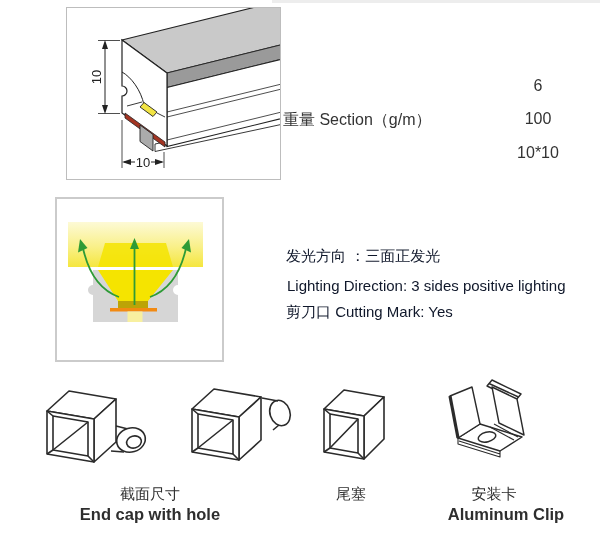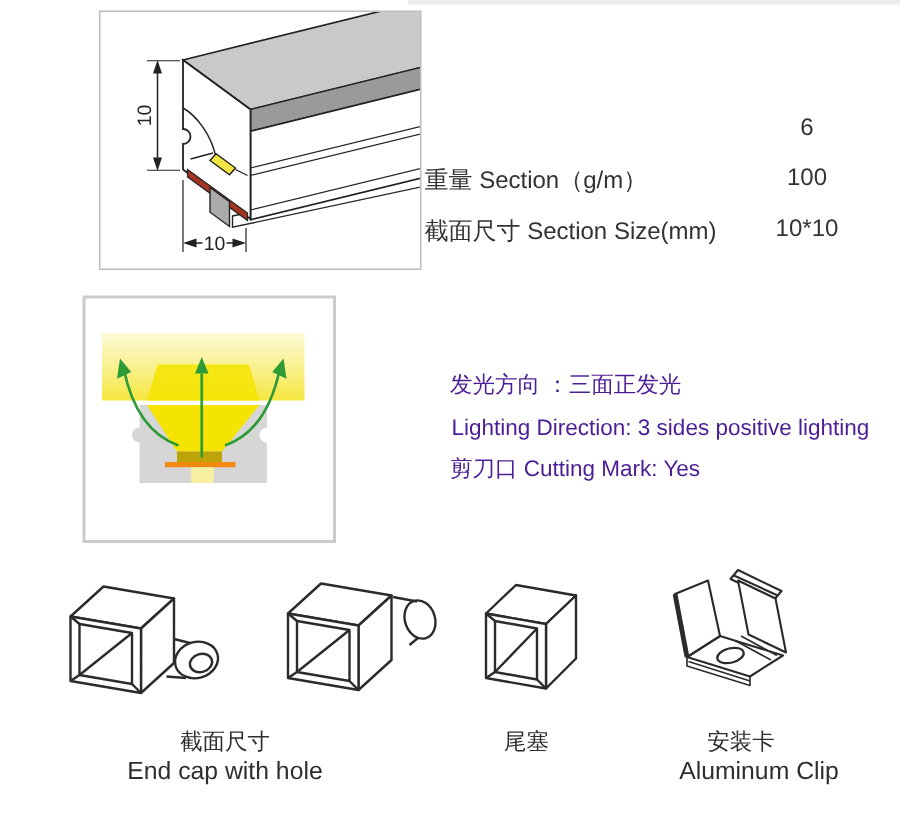--- a/index.html
+++ b/index.html
@@ -4,24 +4,24 @@
 <style>
   html,body{margin:0;padding:0;background:#fff;}
   .canvas{position:relative;width:600px;height:550px;background:#ffffff;overflow:hidden;
           font-family:"Liberation Sans","DejaVu Sans",sans-serif;color:#333;}
   .abs{position:absolute;}
   #top-strip{left:272px;top:0;width:328px;height:3px;background:#ededed;}
   #profile-box{left:33px;top:7px;width:213px;height:171px;border:1px solid #bdbdbd;overflow:hidden;background:#fff;margin-left:33px;}
   #lighting-box{left:55px;top:197px;width:165px;height:161px;border:2px solid #cbcbcb;overflow:hidden;background:#fff;}
   .spec-row-label{font-size:16px;color:#333;white-space:nowrap;}
   .spec-row-value{width:84px;text-align:center;font-size:16px;color:#333;}
-  .light-line{font-size:15px;color:#4c1d95;white-space:nowrap;margin-left:14px;}
+  .light-line{font-size:15px;color:#0f172a;white-space:nowrap;}
   .acc-label{width:180px;text-align:center;}
   .acc-cn{font-size:15px;color:#2e2e2e;}
-  .acc-en{font-size:16.5px;color:#2e2e2e;}
+  .acc-en{font-size:16.5px;color:#2e2e2e;font-weight:bold;}
   svg{display:block;}
 </style>
 </head>
 <body>
 
 <div class="canvas">
 
   <div id="top-strip" class="abs"></div>
 
   <div id="profile-box" class="abs">
@@ -64,21 +64,20 @@
       </g>
       <polygon points="55,154 64,151 64,157" fill="#222"></polygon>
       <polygon points="97,154 88,151 88,157" fill="#222"></polygon>
       <text x="76" y="158.5" text-anchor="middle" font-size="13" fill="#222">10</text>
     </svg>
   </div>
 
   <div class="abs spec-row-value" style="left:496px;top:77px">6</div>
   <div class="abs spec-row-label" style="left:283px;top:110px">重量 Section（g/m）</div>
   <div class="abs spec-row-value" style="left:496px;top:110px">100</div>
-  <div class="abs spec-row-label" style="left:283px;top:144px">截面尺寸 Section Size(mm)</div>
   <div class="abs spec-row-value" style="left:496px;top:144px">10*10</div>
 
   <div id="lighting-box" class="abs">
     <svg width="161" height="157" viewBox="0 0 161 157">
       <defs>
         <linearGradient id="bandGrad" x1="0" y1="0" x2="0" y2="1">
           <stop offset="0" stop-color="#fdfad6"></stop>
           <stop offset="0.55" stop-color="#f9f089"></stop>
           <stop offset="1" stop-color="#f5e63e"></stop>
         </linearGradient>

